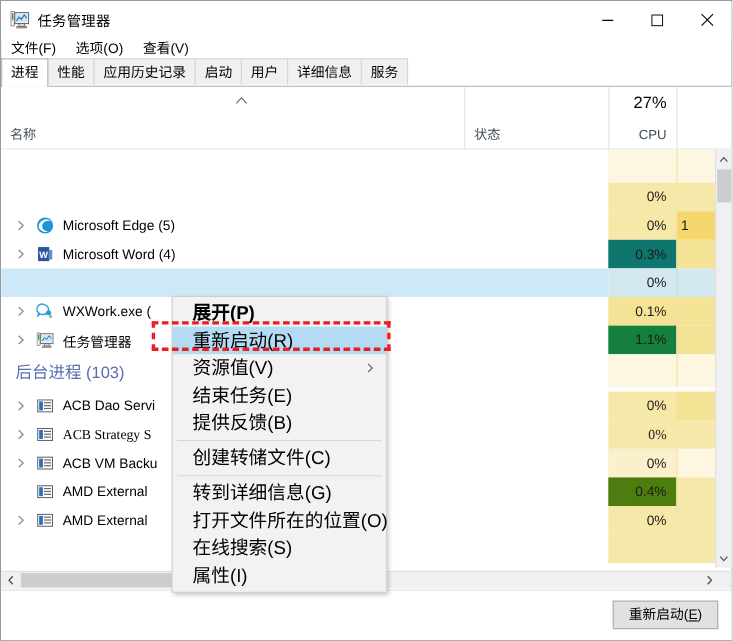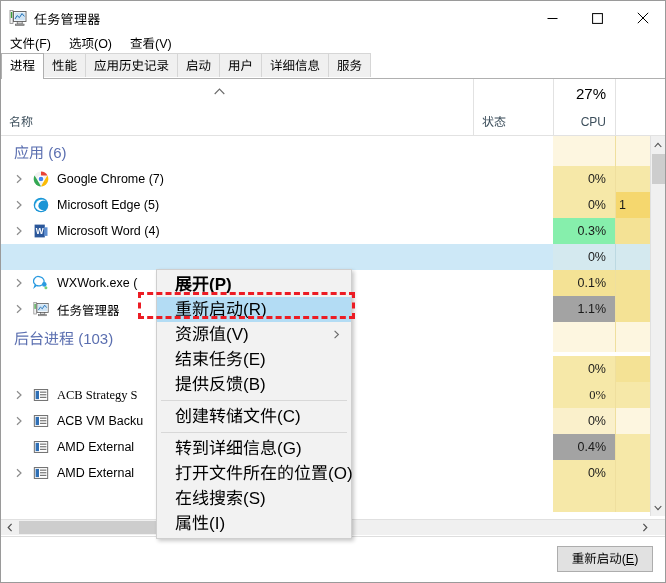--- a/index.html
+++ b/index.html
@@ -122,21 +122,21 @@
     height: 57px;
     background: #ffffff;
   }
   .col {
     position: absolute;
     top: 0;
     height: 57px;
     box-sizing: border-box;
   }
   .col-name  { left: 0;   width: 447px; }
-  .col-status{ left: 472px; width: 105px; border-left: 1px solid #e2e2e2; text-decoration: underline; }
+  .col-status{ left: 421px; width: 105px; border-left: 1px solid #e2e2e2; text-decoration: underline; }
   .col-cpu   { left: 552px; width: 62px;  border-left: 1px solid #e2e2e2; }
   .col-extra { left: 614px; width: 52px;  border-left: 1px solid #e2e2e2; }
   .col-label {
     position: absolute;
     bottom: 7px;
     font-size: 12px;
     color: #3d4f5c;
     white-space: nowrap;
   }
   .col-name .col-label   { left: 8px; text-align: center; }
@@ -461,43 +461,26 @@
       <div class="col-label">CPU</div>
     </div>
     <div class="col col-extra"></div>
   </div>
   <div class="colhead-sep"></div>
 
   <div class="listwrap">
 
     <div class="row group" style="top:0px;">
       <div class="row-bg-name"></div>
-      <div class="cell-name">
-        <span class="grouptext">应用 (6)</span>
-      </div>
       <div class="heat heat-cpu" style="background:#fdf6e0;"></div>
       <div class="heat heat-extra" style="background:#fdf6e0;"></div>
     </div>
 
     <div class="row" style="top:30px;">
       <div class="row-bg-name"></div>
-      <div class="cell-name">
-        <svg class="chev" viewBox="0 0 10 10">
-          <polyline points="3,1.2 7,5 3,8.8" fill="none" stroke="#8c8c8c" stroke-width="1.2"></polyline>
-        </svg>
-        <svg class="appicon" viewBox="0 0 16 16">
-          <circle cx="8" cy="8" r="7.4" fill="#f2f2f2"></circle>
-          <path d="M8 0.6 A7.4 7.4 0 0 1 14.5 4.6 L8 4.6 Z" fill="#ea4335"></path>
-          <path d="M14.5 4.6 A7.4 7.4 0 0 1 8 15.4 L11.2 9.8 Z" fill="#fbbc05"></path>
-          <path d="M8 15.4 A7.4 7.4 0 0 1 1.5 4.6 L4.8 9.8 Z" fill="#34a853"></path>
-          <circle cx="8" cy="8" r="3.3" fill="#ffffff"></circle>
-          <circle cx="8" cy="8" r="2.3" fill="#4285f4"></circle>
-        </svg>
-        <span class="rowtext">Google Chrome (7)</span>
-      </div>
       <div class="heat heat-cpu" style="background:#f6e8a8;">0%</div>
       <div class="heat heat-extra" style="background:#f6e8a8;"></div>
     </div>
 
     <div class="row" style="top:56px;">
       <div class="row-bg-name"></div>
       <div class="cell-name">
         <svg class="chev" viewBox="0 0 10 10">
           <polyline points="3,1.2 7,5 3,8.8" fill="none" stroke="#8c8c8c" stroke-width="1.2"></polyline>
         </svg>
@@ -518,21 +501,21 @@
         <svg class="chev" viewBox="0 0 10 10">
           <polyline points="3,1.2 7,5 3,8.8" fill="none" stroke="#8c8c8c" stroke-width="1.2"></polyline>
         </svg>
         <svg class="appicon" viewBox="0 0 16 16">
           <rect x="1.6" y="1.6" width="10.2" height="12.8" fill="#2b579a"></rect>
           <text x="6.7" y="11.3" font-family="Liberation Sans, sans-serif" font-size="8.4" font-weight="bold" fill="#ffffff" text-anchor="middle">W</text>
           <rect x="11.2" y="4.3" width="3.3" height="8.6" fill="#5f8fd0"></rect>
         </svg>
         <span class="rowtext">Microsoft Word (4)</span>
       </div>
-      <div class="heat heat-cpu" style="background:#86efac;">0.3%</div>
+      <div class="heat heat-cpu" style="background:#0f766e;">0.3%</div>
       <div class="heat heat-extra" style="background:#f4e295;"></div>
     </div>
 
     <div class="row selected" style="top:108px;">
       <div class="row-bg-name"></div>
       <div class="heat heat-cpu" style="background:#d4e9ef;">0%</div>
       <div class="heat heat-extra" style="background:#d4e9ef;border-left-color:#bcd9e2;"></div>
     </div>
 
     <div class="row" style="top:134px;">
@@ -562,91 +545,104 @@
           <rect x="0.8" y="1.6" width="2.6" height="11.4" fill="#f2f2f2" stroke="#8a8a8a" stroke-width="0.7"></rect>
           <rect x="1.5" y="2.9" width="1.2" height="5" fill="#3aa33a"></rect>
           <rect x="4" y="2.4" width="11.2" height="9" fill="#ffffff" stroke="#5a5a5a" stroke-width="0.8"></rect>
           <rect x="4.9" y="3.3" width="9.4" height="7" fill="#cfe4f5"></rect>
           <polyline points="5.4,9 7.4,6 9.3,7.8 11.6,4.2 13.8,6.7" fill="none" stroke="#1f6fb5" stroke-width="0.9"></polyline>
           <rect x="7.4" y="11.4" width="4.4" height="2.2" fill="#d6d6d6" stroke="#5a5a5a" stroke-width="0.6"></rect>
           <rect x="5.7" y="13.6" width="7.8" height="1.2" fill="#b9b9b9" stroke="#5a5a5a" stroke-width="0.5"></rect>
         </svg>
         <span class="rowtext">任务管理器</span>
       </div>
-      <div class="heat heat-cpu" style="background:#a3a3a3;">1.1%</div>
+      <div class="heat heat-cpu" style="background:#15803d;">1.1%</div>
       <div class="heat heat-extra" style="background:#f4e295;"></div>
     </div>
 
     <div class="row group" style="top:186px;">
       <div class="row-bg-name"></div>
       <div class="cell-name">
         <span class="grouptext">后台进程 (103)</span>
       </div>
       <div class="heat heat-cpu" style="background:#fdf6e0;"></div>
       <div class="heat heat-extra" style="background:#fdf6e0;"></div>
     </div>
 
     <div class="row" style="top:220px;">
-      <div class="row-bg-name"></div>
-      <div class="heat heat-cpu" style="background:#f6e8a8;">0%</div>
-      <div class="heat heat-extra" style="background:#f4e295;"></div>
-    </div>
-
-    <div class="row" style="top:246px;font-family:Liberation Serif, serif;">
       <div class="row-bg-name"></div>
       <div class="cell-name">
         <svg class="chev" viewBox="0 0 10 10">
           <polyline points="3,1.2 7,5 3,8.8" fill="none" stroke="#8c8c8c" stroke-width="1.2"></polyline>
         </svg>
         <svg class="appicon" viewBox="0 0 16 16">
           <rect x="1.3" y="2.6" width="13.4" height="10.8" fill="#ffffff" stroke="#5d5d5d" stroke-width="0.9"></rect>
           <rect x="2.6" y="3.9" width="3.4" height="8.2" fill="#2f6fb5"></rect>
           <rect x="7" y="4.6" width="6.4" height="1.1" fill="#6a6a6a"></rect>
           <rect x="7" y="7.2" width="6.4" height="1.1" fill="#6a6a6a"></rect>
           <rect x="7" y="9.8" width="6.4" height="1.1" fill="#6a6a6a"></rect>
         </svg>
-        <span class="rowtext">ACB Strategy S</span>
+        <span class="rowtext">ACB Dao Servi</span>
       </div>
       <div class="heat heat-cpu" style="background:#f6e8a8;">0%</div>
-      <div class="heat heat-extra" style="background:#f6e8a8;"></div>
-    </div>
-
-    <div class="row" style="top:272px;">
+      <div class="heat heat-extra" style="background:#f4e295;"></div>
+    </div>
+
+    <div class="row" style="top:246px;font-family:Liberation Serif, serif;">
       <div class="row-bg-name"></div>
       <div class="cell-name">
         <svg class="chev" viewBox="0 0 10 10">
           <polyline points="3,1.2 7,5 3,8.8" fill="none" stroke="#8c8c8c" stroke-width="1.2"></polyline>
         </svg>
         <svg class="appicon" viewBox="0 0 16 16">
           <rect x="1.3" y="2.6" width="13.4" height="10.8" fill="#ffffff" stroke="#5d5d5d" stroke-width="0.9"></rect>
           <rect x="2.6" y="3.9" width="3.4" height="8.2" fill="#2f6fb5"></rect>
           <rect x="7" y="4.6" width="6.4" height="1.1" fill="#6a6a6a"></rect>
           <rect x="7" y="7.2" width="6.4" height="1.1" fill="#6a6a6a"></rect>
           <rect x="7" y="9.8" width="6.4" height="1.1" fill="#6a6a6a"></rect>
         </svg>
-        <span class="rowtext">ACB VM Backu</span>
-      </div>
-      <div class="heat heat-cpu" style="background:#faf0cb;">0%</div>
-      <div class="heat heat-extra" style="background:#fdf6e0;"></div>
-    </div>
-
-    <div class="row" style="top:298px;">
-      <div class="row-bg-name"></div>
-      <div class="cell-name">
-        <svg class="chev blank" viewBox="0 0 10 10"></svg>
+        <span class="rowtext">ACB Strategy S</span>
+      </div>
+      <div class="heat heat-cpu" style="background:#f6e8a8;">0%</div>
+      <div class="heat heat-extra" style="background:#f6e8a8;"></div>
+    </div>
+
+    <div class="row" style="top:272px;">
+      <div class="row-bg-name"></div>
+      <div class="cell-name">
+        <svg class="chev" viewBox="0 0 10 10">
+          <polyline points="3,1.2 7,5 3,8.8" fill="none" stroke="#8c8c8c" stroke-width="1.2"></polyline>
+        </svg>
         <svg class="appicon" viewBox="0 0 16 16">
           <rect x="1.3" y="2.6" width="13.4" height="10.8" fill="#ffffff" stroke="#5d5d5d" stroke-width="0.9"></rect>
           <rect x="2.6" y="3.9" width="3.4" height="8.2" fill="#2f6fb5"></rect>
           <rect x="7" y="4.6" width="6.4" height="1.1" fill="#6a6a6a"></rect>
           <rect x="7" y="7.2" width="6.4" height="1.1" fill="#6a6a6a"></rect>
           <rect x="7" y="9.8" width="6.4" height="1.1" fill="#6a6a6a"></rect>
         </svg>
+        <span class="rowtext">ACB VM Backu</span>
+      </div>
+      <div class="heat heat-cpu" style="background:#faf0cb;">0%</div>
+      <div class="heat heat-extra" style="background:#fdf6e0;"></div>
+    </div>
+
+    <div class="row" style="top:298px;">
+      <div class="row-bg-name"></div>
+      <div class="cell-name">
+        <svg class="chev blank" viewBox="0 0 10 10"></svg>
+        <svg class="appicon" viewBox="0 0 16 16">
+          <rect x="1.3" y="2.6" width="13.4" height="10.8" fill="#ffffff" stroke="#5d5d5d" stroke-width="0.9"></rect>
+          <rect x="2.6" y="3.9" width="3.4" height="8.2" fill="#2f6fb5"></rect>
+          <rect x="7" y="4.6" width="6.4" height="1.1" fill="#6a6a6a"></rect>
+          <rect x="7" y="7.2" width="6.4" height="1.1" fill="#6a6a6a"></rect>
+          <rect x="7" y="9.8" width="6.4" height="1.1" fill="#6a6a6a"></rect>
+        </svg>
         <span class="rowtext">AMD External</span>
       </div>
-      <div class="heat heat-cpu" style="background:#a3a3a3;text-align:center;">0.4%</div>
+      <div class="heat heat-cpu" style="background:#4d7c0f;text-align:center;">0.4%</div>
       <div class="heat heat-extra" style="background:#f6e8a8;"></div>
     </div>
 
     <div class="row" style="top:324px;">
       <div class="row-bg-name"></div>
       <div class="cell-name">
         <svg class="chev" viewBox="0 0 10 10">
           <polyline points="3,1.2 7,5 3,8.8" fill="none" stroke="#8c8c8c" stroke-width="1.2"></polyline>
         </svg>
         <svg class="appicon" viewBox="0 0 16 16">

